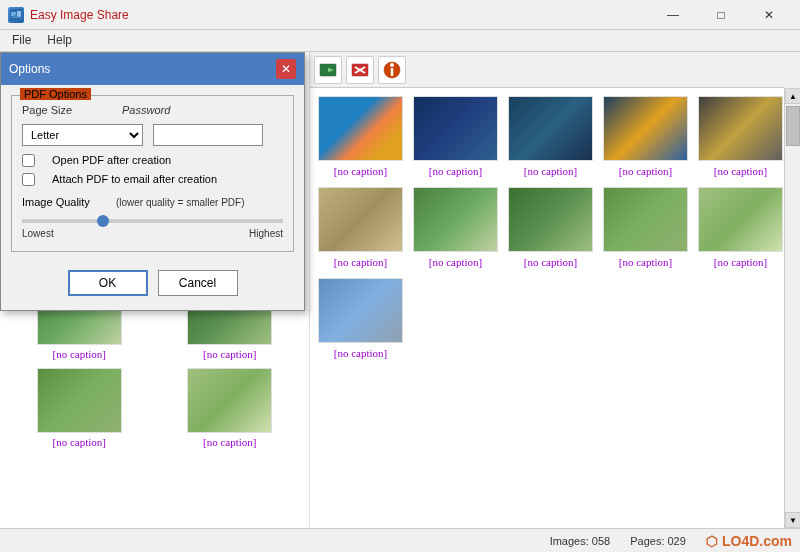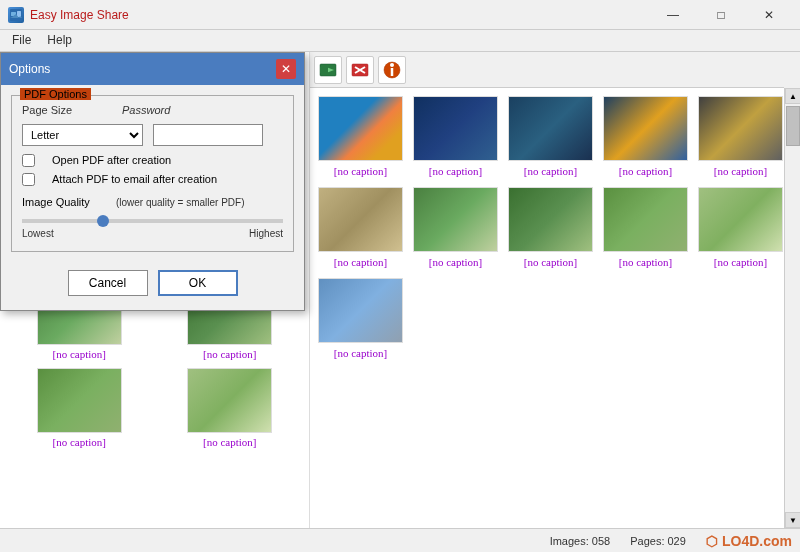--- a/index.html
+++ b/index.html
@@ -507,22 +507,22 @@
               </div>
               <input type="range" class="quality-slider" min="0" max="100" value="30" style="">
               <div class="slider-labels">
                 <span>Lowest</span>
                 <span>Highest</span>
               </div>
             </div>
           </div>
 
           <div class="dialog-buttons">
+            <button class="dialog-btn ok">OK</button>
             <button class="dialog-btn">Cancel</button>
-            <button class="dialog-btn ok">OK</button>
           </div>
         </div>
       </div>
     </div>
 
   </div>
 
   <div class="status-bar">
     <span>
       <span>Images:</span>

